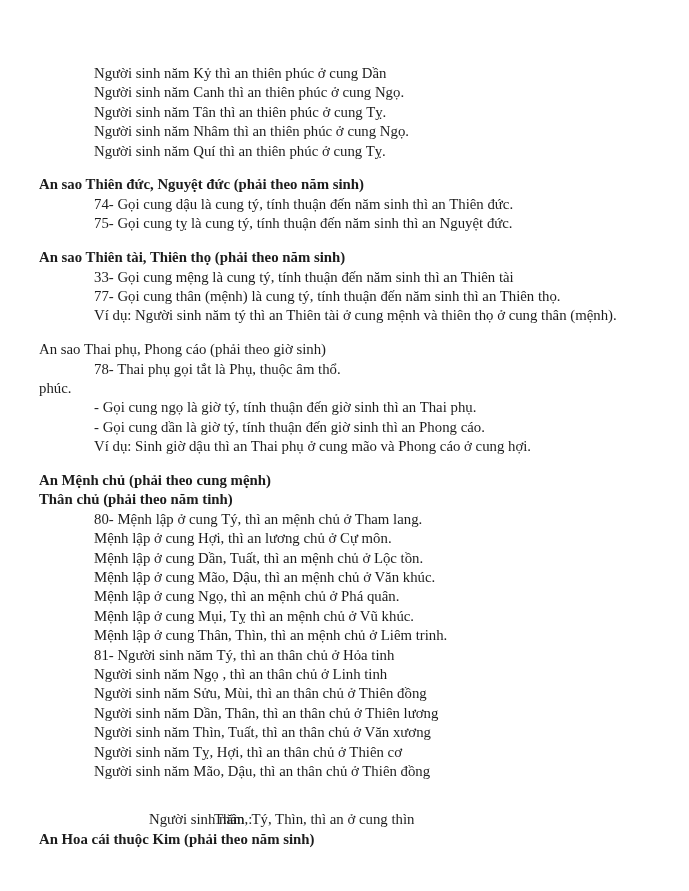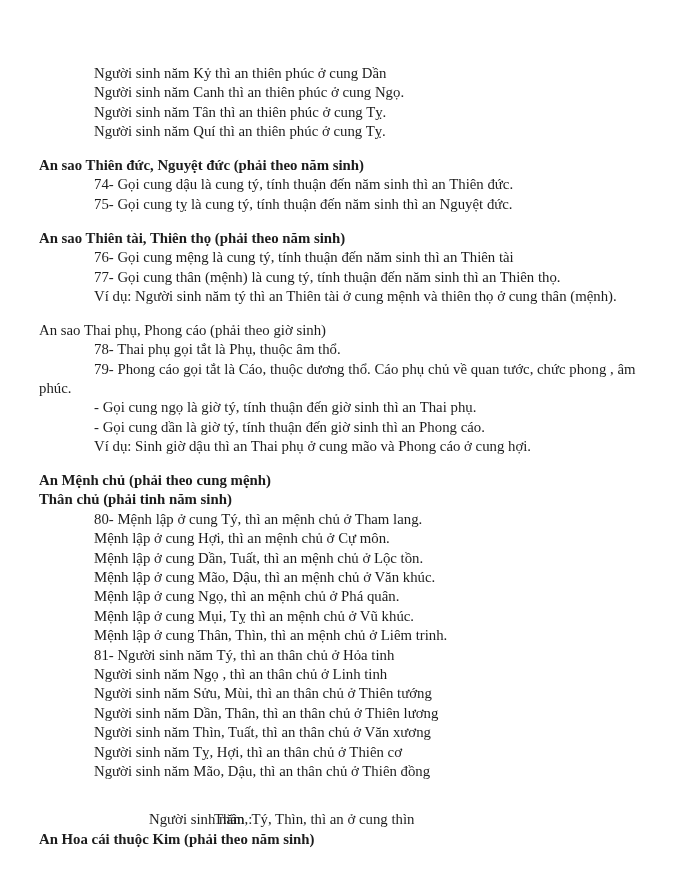--- a/index.html
+++ b/index.html
@@ -53,51 +53,51 @@
   }
 </style>
 </head>
 <body>
 
 <div class="page">
   <div class="doc" id="doc">
       <p class="line body">Người sinh năm Kỷ thì an thiên phúc ở cung Dần</p>
       <p class="line body">Người sinh năm Canh thì an thiên phúc ở cung Ngọ.</p>
       <p class="line body">Người sinh năm Tân thì an thiên phúc ở cung Tỵ.</p>
+      <p class="line body">Người sinh năm Nhâm thì an thiên phúc ở cung Ngọ.</p>
       <p class="line body">Người sinh năm Quí thì an thiên phúc ở cung Tỵ.</p>
       <p class="blank"></p>
       <p class="line heading">An sao Thiên đức, Nguyệt đức (phải theo năm sinh)</p>
       <p class="line body">74- Gọi cung dậu là cung tý, tính thuận đến năm sinh thì an Thiên đức.</p>
       <p class="line body">75- Gọi cung tỵ là cung tý, tính thuận đến năm sinh thì an Nguyệt đức.</p>
       <p class="blank"></p>
       <p class="line heading">An sao Thiên tài, Thiên thọ (phải theo năm sinh)</p>
-      <p class="line body">76- Gọi cung mệng là cung tý, tính thuận đến năm sinh thì an Thiên tài</p>
+      <p class="line body">33- Gọi cung mệng là cung tý, tính thuận đến năm sinh thì an Thiên tài</p>
       <p class="line body">77- Gọi cung thân (mệnh) là cung tý, tính thuận đến năm sinh thì an Thiên thọ.</p>
       <p class="line body">Ví dụ: Người sinh năm tý thì an Thiên tài ở cung mệnh và thiên thọ ở cung thân (mệnh).</p>
       <p class="blank"></p>
       <p class="line heading-regular">An sao Thai phụ, Phong cáo (phải theo giờ sinh)</p>
       <p class="line body">78- Thai phụ gọi tắt là Phụ,  thuộc âm thổ.</p>
-      <p class="line body">79- Phong cáo gọi tắt là Cáo, thuộc dương thổ. Cáo phụ chủ về quan tước, chức phong , âm</p>
       <p class="line body-flush">phúc.</p>
       <p class="line body">- Gọi cung ngọ là giờ tý, tính thuận đến giờ sinh thì an Thai phụ.</p>
       <p class="line body">- Gọi cung dần là giờ tý, tính thuận đến giờ sinh thì an Phong cáo.</p>
       <p class="line body">Ví dụ: Sinh giờ dậu thì an Thai phụ ở cung mão và Phong cáo ở cung hợi.</p>
       <p class="blank"></p>
       <p class="line heading">An Mệnh chủ (phải theo cung mệnh)</p>
-      <p class="line heading">Thân chủ (phải tinh năm sinh)</p>
+      <p class="line heading">Thân chủ (phải theo năm tinh)</p>
       <p class="line body">80- Mệnh lập ở cung Tý, thì an mệnh chủ ở Tham lang.</p>
-      <p class="line body">Mệnh lập ở cung Hợi, thì an mệnh chủ ở Cự môn.</p>
+      <p class="line body">Mệnh lập ở cung Hợi, thì an lương chủ ở Cự môn.</p>
       <p class="line body">Mệnh lập ở cung Dần, Tuất, thì an mệnh chủ ở Lộc tồn.</p>
       <p class="line body">Mệnh lập ở cung Mão, Dậu, thì an mệnh chủ ở Văn khúc.</p>
       <p class="line body">Mệnh lập ở cung Ngọ, thì an mệnh chủ ở Phá quân.</p>
       <p class="line body">Mệnh lập ở cung Mụi, Tỵ thì an mệnh chủ ở Vũ khúc.</p>
       <p class="line body">Mệnh lập ở cung Thân, Thìn, thì an mệnh chủ ở Liêm trinh.</p>
       <p class="line body">81- Người sinh năm Tý, thì an thân chủ ở Hỏa tinh</p>
       <p class="line body">Người sinh năm Ngọ , thì an thân chủ ở Linh tinh</p>
-      <p class="line body">Người sinh năm Sửu, Mùi, thì an thân chủ ở Thiên tướng</p>
+      <p class="line body">Người sinh năm Sửu, Mùi, thì an thân chủ ở Thiên đồng</p>
       <p class="line body">Người sinh năm Dần, Thân, thì an thân chủ ở Thiên lương</p>
       <p class="line body">Người sinh năm Thìn, Tuất, thì an thân chủ ở Văn xương</p>
       <p class="line body">Người sinh năm Tỵ, Hợi, thì an thân chủ ở Thiên cơ</p>
       <p class="line body">Người sinh năm Mão, Dậu, thì an thân chủ ở Thiên đồng</p>
       <p class="blank"></p>
       <p class="blank"></p>
       <p class="line body"><span class="tab-label">Người sinh năm :</span><span>Thân, Tý, Thìn, thì an ở cung thìn</span></p>
       <p class="line heading">An Hoa cái thuộc Kim (phải theo năm sinh)</p>
     </div>
 </div>

